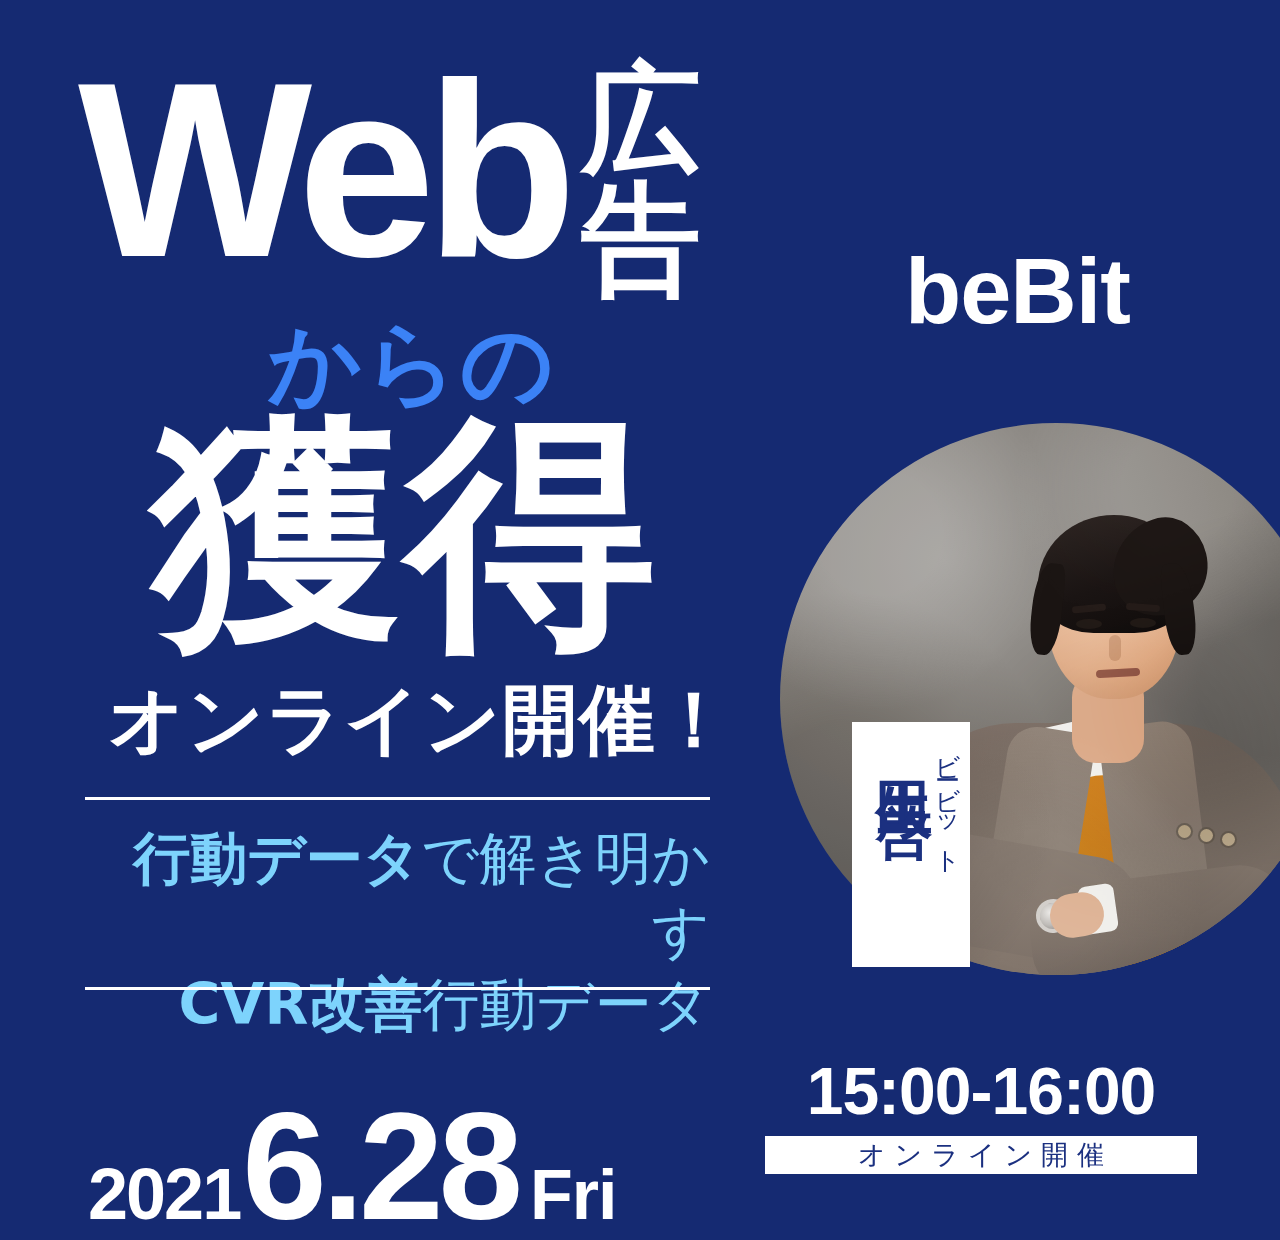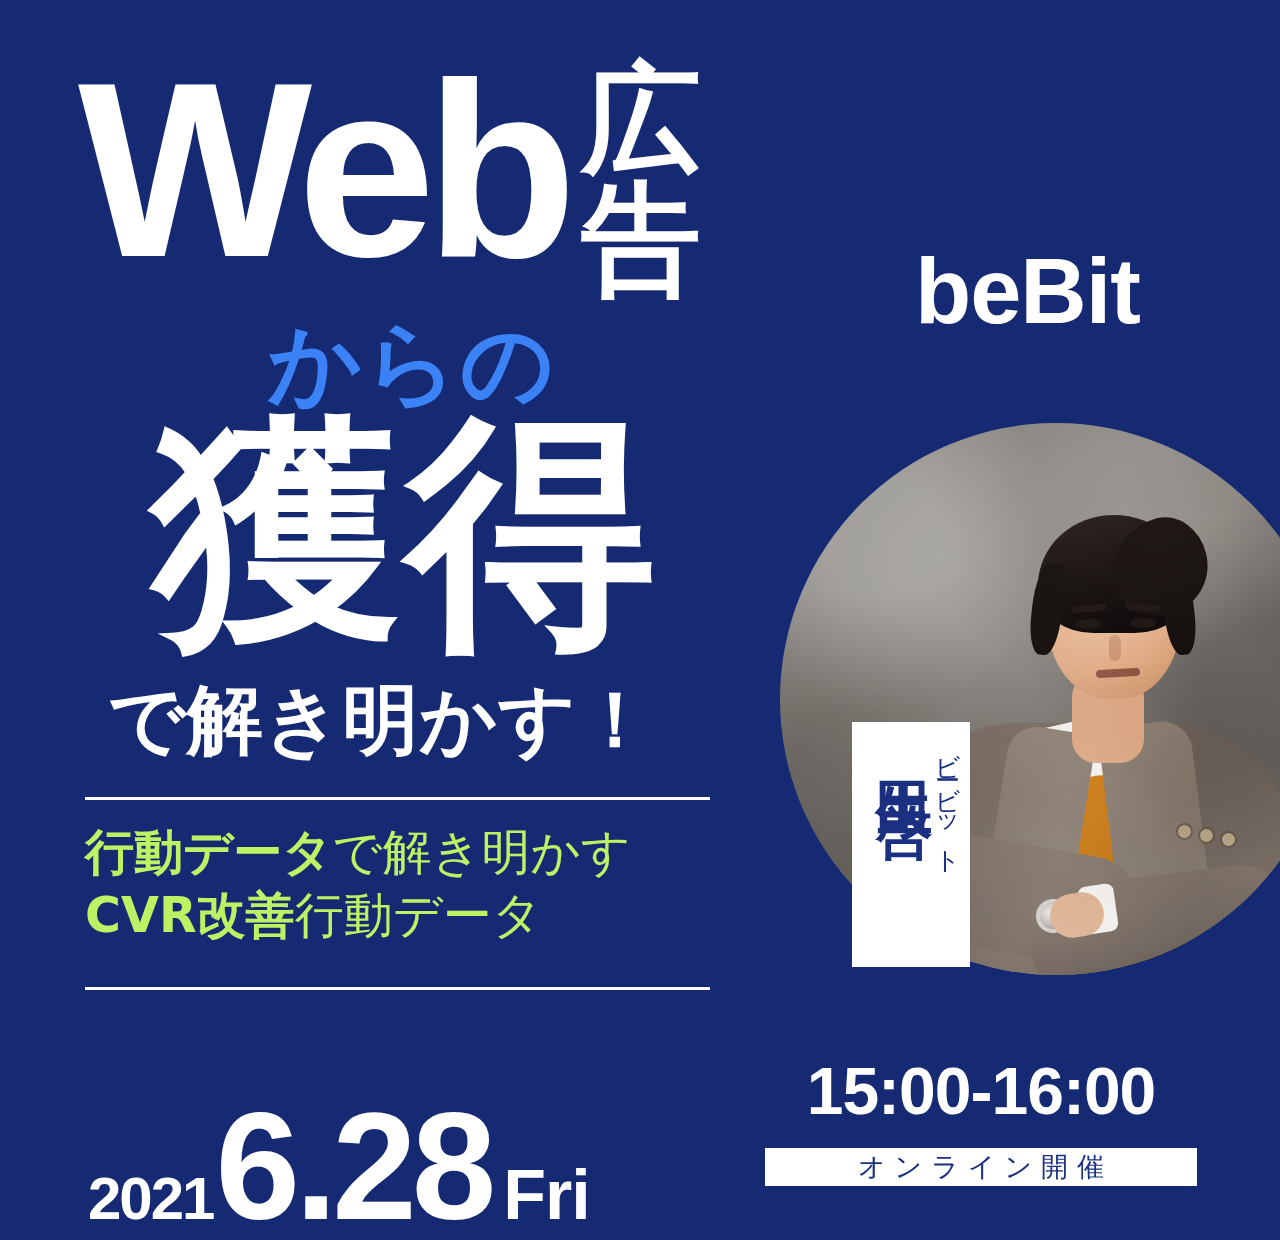--- a/index.html
+++ b/index.html
@@ -207,39 +207,38 @@
 
   .rule{
     position:absolute; left:85px; width:625px; height:3px;
     background:#ffffff;
   }
   .rule-top{ top:797px; }
   .rule-bottom{ top:987px; }
 
   .subtitle{
     position:absolute; left:85px; top:822px; width:625px;
-    text-align:left;
-    font-family:"DejaVu Sans","Liberation Sans",sans-serif;
-    font-size:49px;
+    text-align:right;
+    font-family:"DejaVu Sans","Liberation Sans",sans-serif;
+    font-size:57px;
     line-height:1.28;
-    color:#bef264;
+    color:#7dd3fc;
   }
   .subtitle .b{ font-weight:700; }
   .subtitle .n{ font-weight:400; }
 
   
   .bebit-logo{
     position:absolute; left:905px; top:245px;
     font-family:"Liberation Sans","DejaVu Sans",sans-serif;
     font-weight:700;
     font-size:92px;
     line-height:1;
     letter-spacing:-1px;
     color:#ffffff;
-    margin-left:10px;
   }
 
   
   .nameplate{
     position:absolute; left:852px; top:722px;
     width:118px; height:245px;
     background:#ffffff;
     display:flex; flex-direction:row-reverse;
     align-items:flex-start; justify-content:flex-start;
     padding:12px 10px 10px 10px;
@@ -266,38 +265,38 @@
   }
 
   
   .date-row{
     position:absolute; left:88px; top:1090px;
     display:flex; align-items:baseline;
     color:#ffffff;
     font-family:"Liberation Sans","DejaVu Sans",sans-serif;
     font-weight:700;
   }
-  .date-year{ font-size:60px; letter-spacing:-2px; }
+  .date-year{ font-size:72px; letter-spacing:-2px; }
   .date-main{ font-size:152px; letter-spacing:-5px; margin-left:2px; line-height:1; }
   .date-dow{ font-size:70px; margin-left:12px; letter-spacing:-1px; }
 
   
   .time-block{ position:absolute; left:765px; top:1058px; width:432px; }
   .time-text{
     font-family:"Liberation Sans","DejaVu Sans",sans-serif;
     font-weight:700;
     font-size:66px;
     line-height:1;
     letter-spacing:-1px;
     color:#ffffff;
     text-align:center;
     white-space:nowrap;
   }
   .online-badge{
-    margin-top:24px;
+    margin-top:12px;
     background:#ffffff;
     height:38px;
     display:flex; align-items:center; justify-content:center;
     font-family:"DejaVu Sans","Liberation Sans",sans-serif;
     font-size:27px;
     letter-spacing:9px;
     text-indent:9px;
     color:#1b3080;
   }
 </style>
@@ -344,21 +343,21 @@
     <span class="kanji-stack">
       <span>広</span>
       <span>告</span>
     </span>
   </div>
 
   <div class="karano">からの</div>
 
   <div class="kakutoku">獲得</div>
 
-  <div class="nobasu">で解き明かす！</div>
+  <div class="nobasu">オンライン開催！</div>
 
   <div class="rule rule-top"></div>
 
   <div class="subtitle">
     <div>
       <span class="b">行動データ</span><span class="n">で解き明かす</span>
     </div>
     <div>
       <span class="b">CVR改善</span><span class="n">行動データ</span>
     </div>

